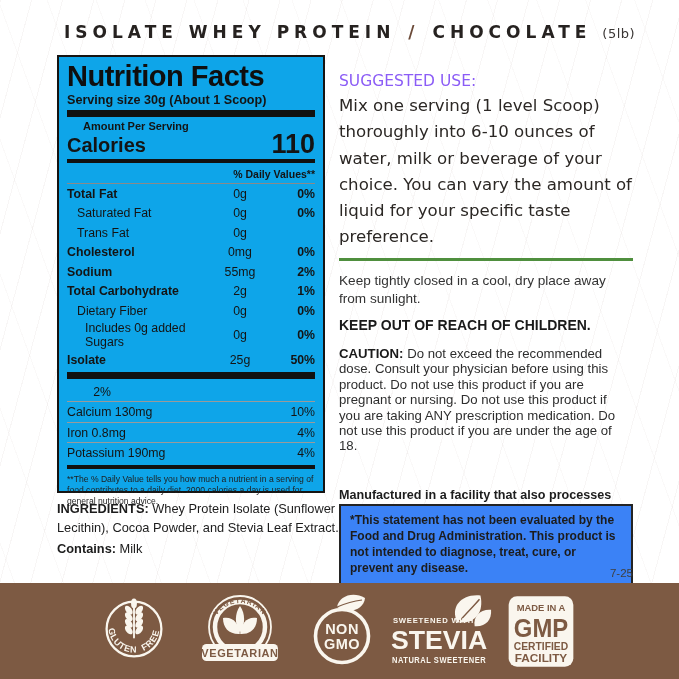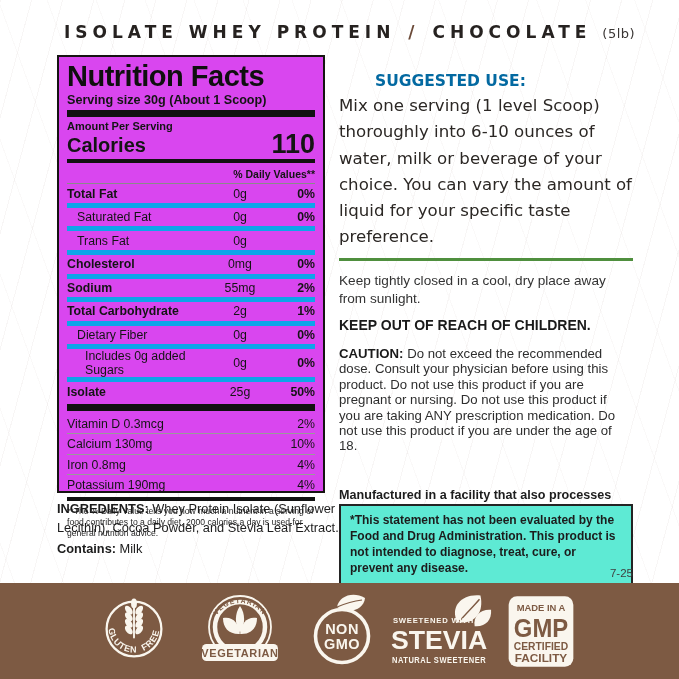--- a/index.html
+++ b/index.html
@@ -18,62 +18,62 @@
   .header{
     position:absolute;left:64px;top:22px;width:600px;
     font-family:"DejaVu Sans",sans-serif;font-weight:bold;font-size:17px;
     letter-spacing:5px;color:#262220;white-space:nowrap;
   }
   .header .slash{color:#6b4a38;margin:0 2px;}
   .header .size{font-size:13px;font-weight:normal;letter-spacing:0.5px;color:#3a3634;}
   
   .nfp{
     position:absolute;left:57px;top:55px;width:268px;height:438px;
-    background:#d946ef;border:2px solid #161412;box-sizing:border-box;
+    background:#0ea5e9;border:2px solid #161412;box-sizing:border-box;
     padding:5px 8px 4px 8px;color:#141414;
   }
   .nfp-title{font-size:29px;font-weight:800;letter-spacing:-0.5px;line-height:1.02;color:#0f0f0f;}
   .nfp-servings{font-size:12.2px;margin-top:3px;color:#242424;}
   .nfp-ssize{font-size:12.6px;font-weight:bold;margin-top:1px;}
   .bar7{height:7px;background:#111;margin:3px 0;}
   .bar4{height:4px;background:#111;margin:2px 0;}
-  .nfp-aps{font-size:11px;font-weight:bold;margin-top:1px;}
+  .nfp-aps{font-size:11px;font-weight:bold;margin-top:1px;margin-left:16px;}
   .cal-row{display:flex;align-items:flex-end;}
   .cal-lab{font-size:20px;font-weight:800;}
   .cal-val{margin-left:auto;font-size:27px;font-weight:800;line-height:0.95;}
   .dvh{font-size:10.5px;font-weight:bold;text-align:right;padding:3px 0 3px;border-bottom:1px solid #8a8a8a;}
-  .row{display:flex;align-items:center;min-height:18.6px;border-bottom:5px solid #0ea5e9;font-size:12.3px;}
+  .row{display:flex;align-items:center;min-height:18.6px;border-bottom:1px solid #0ea5e9;font-size:12.3px;}
   .row .lab{flex:1;}
   .row .amt{width:70px;text-align:center;}
   .row .dv{width:40px;text-align:right;font-weight:bold;}
   .row.b .lab{font-weight:bold;}
   .row.i1 .lab{padding-left:10px;}
   .row.i2 .lab{padding-left:18px;}
   .row.nb{border-bottom:none;}
   .vrow{display:flex;align-items:center;min-height:19.5px;border-bottom:1px solid #9a9a9a;font-size:12.3px;}
   .vrow .lab{flex:1;}
   .vrow .dv{width:44px;text-align:right;}
   .vrow.nb{border-bottom:none;gap:36px;}
   .footnote{font-size:8.6px;line-height:1.28;color:#1e1e1e;padding-top:3px;}
   
   .ingredients{position:absolute;left:57px;top:500px;width:286px;font-size:12.8px;line-height:1.45;color:#1c1c1c;}
   .ingredients b{font-weight:bold;}
   .contains{margin-top:3px;}
   
   .rc{position:absolute;left:339px;width:296px;}
-  .sug-label{top:72px;font-family:"DejaVu Sans",sans-serif;font-size:15.5px;font-weight:bold;color:#0369a1;margin-left:36px;}
+  .sug-label{top:72px;font-family:"DejaVu Sans",sans-serif;font-size:15.5px;font-weight:normal;color:#8b5cf6;}
   .sug-text{top:93px;width:308px;font-family:"DejaVu Sans",sans-serif;font-size:16.6px;line-height:26.3px;color:#2b2724;}
   .green-line{top:258px;height:3px;background:#4f8f3e;width:294px;position:absolute;left:339px;}
   .storage{top:272px;font-size:13.6px;line-height:1.3;color:#333;}
   .children{top:317px;font-size:14px;font-weight:bold;color:#1a1a1a;}
   .caution{top:346px;width:282px;font-size:13.2px;line-height:15.4px;color:#2e2e2e;}
   .caution b{color:#1a1a1a;}
   .manufactured{top:459px;font-size:12.6px;font-weight:bold;line-height:1.28;color:#1d1d1d;margin-top:28px;}
   .disclaimer{
-    top:504px;border:2px solid #242424;background:#5eead4;box-sizing:border-box;
+    top:504px;border:2px solid #242424;background:#3b82f6;box-sizing:border-box;
     padding:7px 9px;width:294px;font-size:12px;font-weight:bold;line-height:1.33;color:#1c1c1c;
   }
   .datecode{top:567px;width:294px;text-align:right;font-size:11.5px;color:#3f3f3f;}
   
   .band{position:absolute;left:0;top:583px;width:679px;height:96px;background:#7d5a43;}
   .badge{position:absolute;}
   .badge svg{display:block;}
 </style>
 </head>
 <body>
@@ -141,21 +141,20 @@
     </div>
     <div class="row b nb">
       <span class="lab">Isolate</span>
       <span class="amt">25g</span>
       <span class="dv">50%</span>
     </div>
 
     <div class="bar7"></div>
 
     <div class="vrow">
-      <span class="lab">Vitamin D 0.3mcg</span>
       <span class="dv">2%</span>
     </div>
     <div class="vrow">
       <span class="lab">Calcium 130mg</span>
       <span class="dv">10%</span>
     </div>
     <div class="vrow">
       <span class="lab">Iron 0.8mg</span>
       <span class="dv">4%</span>
     </div>

